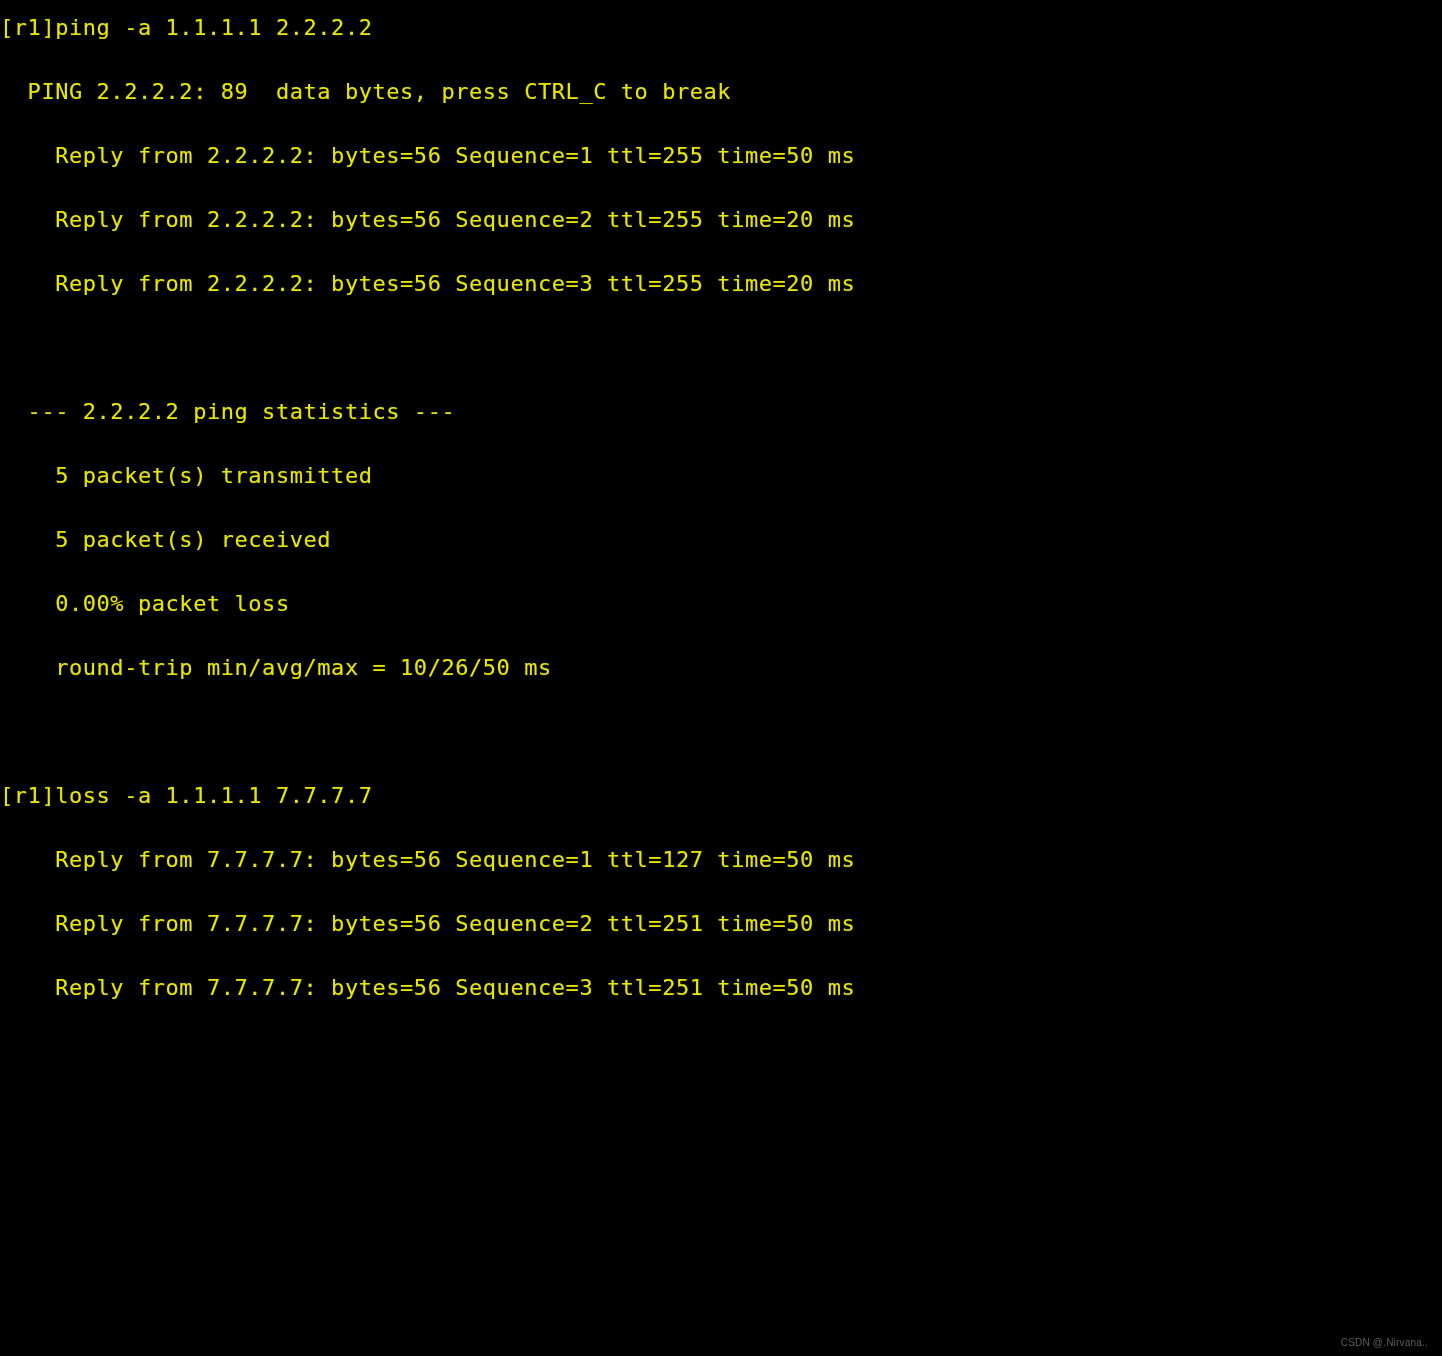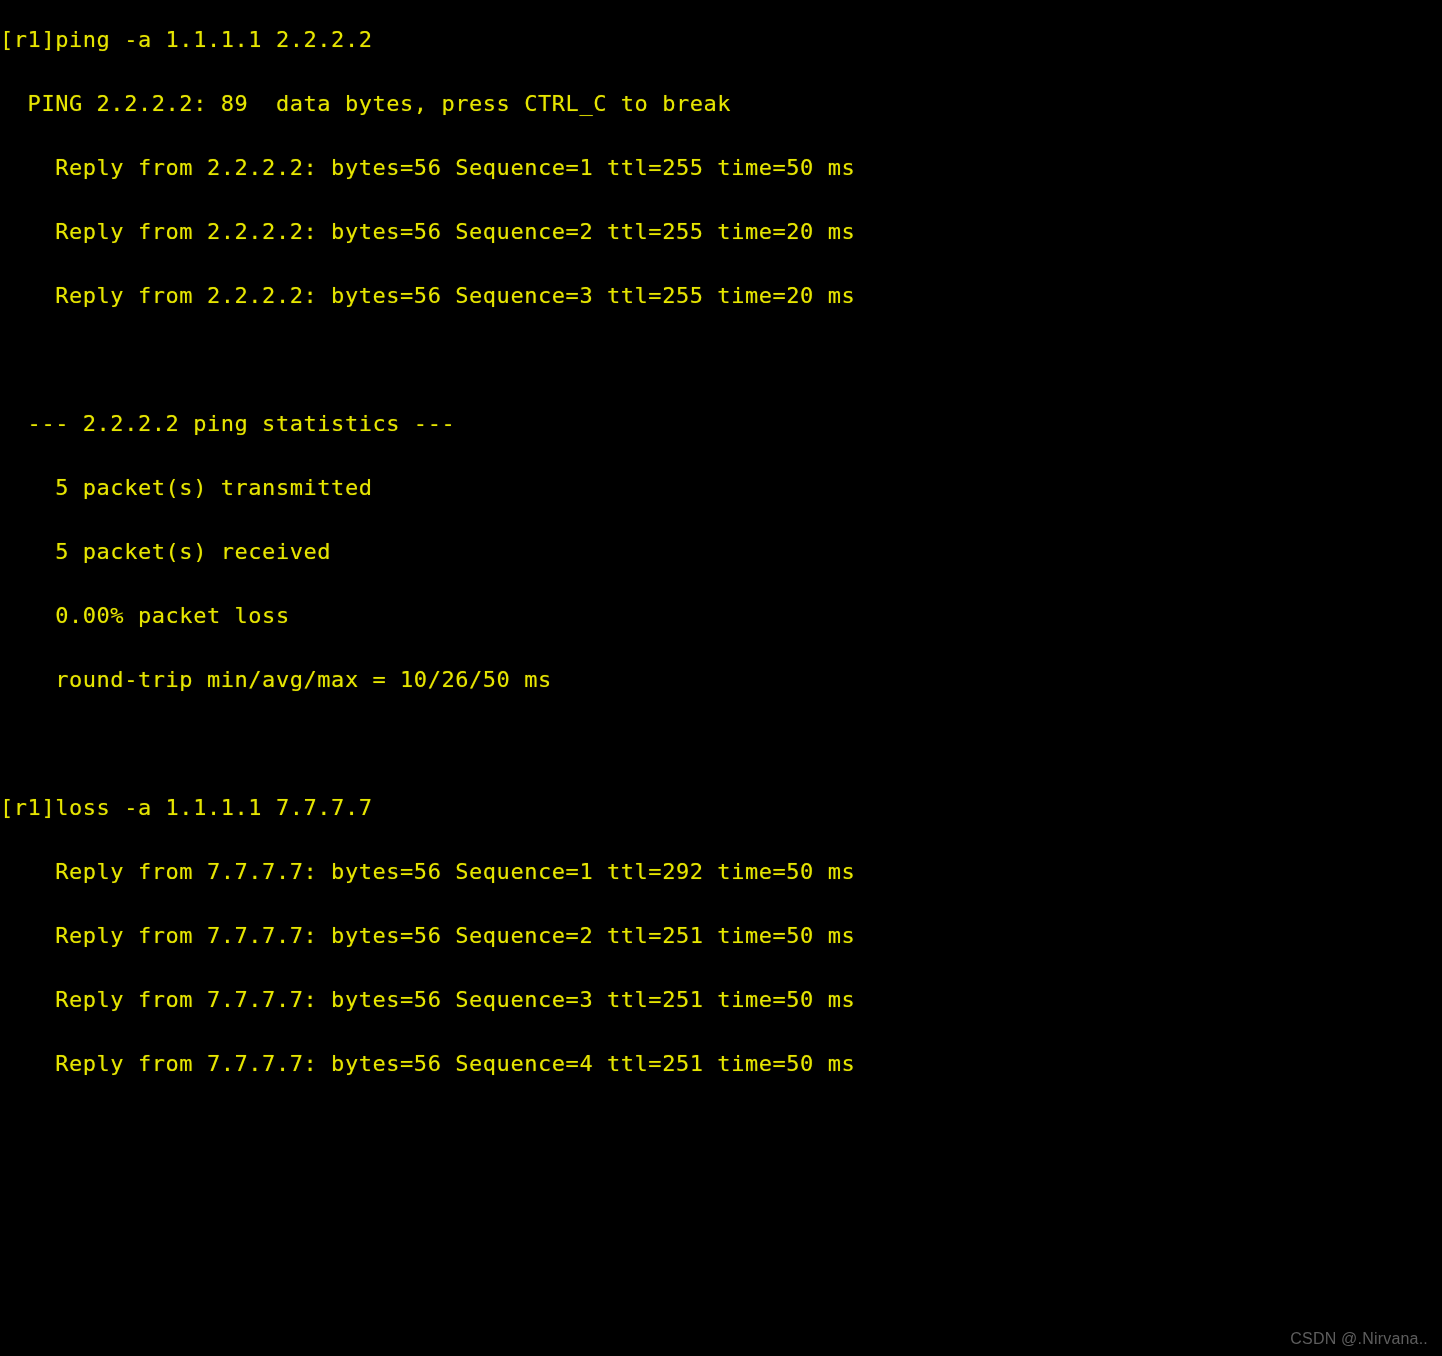--- a/index.html
+++ b/index.html
@@ -13,21 +13,21 @@
     height: 1356px;
     overflow: hidden;
     font-family: "DejaVu Sans Mono", "Liberation Mono", monospace;
   }
   #terminal {
     position: relative;
     width: 1442px;
     height: 1356px;
     background: #000000;
     box-sizing: border-box;
-    padding: 24px 0 0 0;
+    padding: 12px 0 0 0;
   }
   #console-output {
     margin: 0;
     padding: 0;
     color: #e6e600;
     font-family: "DejaVu Sans Mono", "Liberation Mono", monospace;
     font-size: 22px;
     line-height: 32px;
     letter-spacing: 0.55px;
     white-space: pre;
@@ -40,21 +40,21 @@
   }
   .line.blank {
     min-height: 32px;
   }
   #watermark {
     position: absolute;
     right: 14px;
     bottom: 8px;
     color: #6e6e6e;
     font-family: "Liberation Sans", sans-serif;
-    font-size: 16px;
+    font-size: 10px;
     letter-spacing: 0.2px;
     opacity: 0.85;
     white-space: pre;
   }
 </style>
 </head>
 <body>
 
 <div id="terminal">
   <pre id="console-output"><span class="line">[r1]ping -a 1.1.1.1 2.2.2.2</span>
@@ -63,24 +63,23 @@
 <span class="line">    Reply from 2.2.2.2: bytes=56 Sequence=2 ttl=255 time=20 ms</span>
 <span class="line">    Reply from 2.2.2.2: bytes=56 Sequence=3 ttl=255 time=20 ms</span>
 <span class="line blank"></span>
 <span class="line">  --- 2.2.2.2 ping statistics ---</span>
 <span class="line">    5 packet(s) transmitted</span>
 <span class="line">    5 packet(s) received</span>
 <span class="line">    0.00% packet loss</span>
 <span class="line">    round-trip min/avg/max = 10/26/50 ms</span>
 <span class="line blank"></span>
 <span class="line">[r1]loss -a 1.1.1.1 7.7.7.7</span>
-<span class="line">    Reply from 7.7.7.7: bytes=56 Sequence=1 ttl=292 time=50 ms</span>
+<span class="line">    Reply from 7.7.7.7: bytes=56 Sequence=1 ttl=127 time=50 ms</span>
 <span class="line">    Reply from 7.7.7.7: bytes=56 Sequence=2 ttl=251 time=50 ms</span>
 <span class="line">    Reply from 7.7.7.7: bytes=56 Sequence=3 ttl=251 time=50 ms</span>
-<span class="line">    Reply from 7.7.7.7: bytes=56 Sequence=4 ttl=251 time=50 ms</span>
 <span class="line blank"></span>
 
 
 
 
 
 
 
 
 

